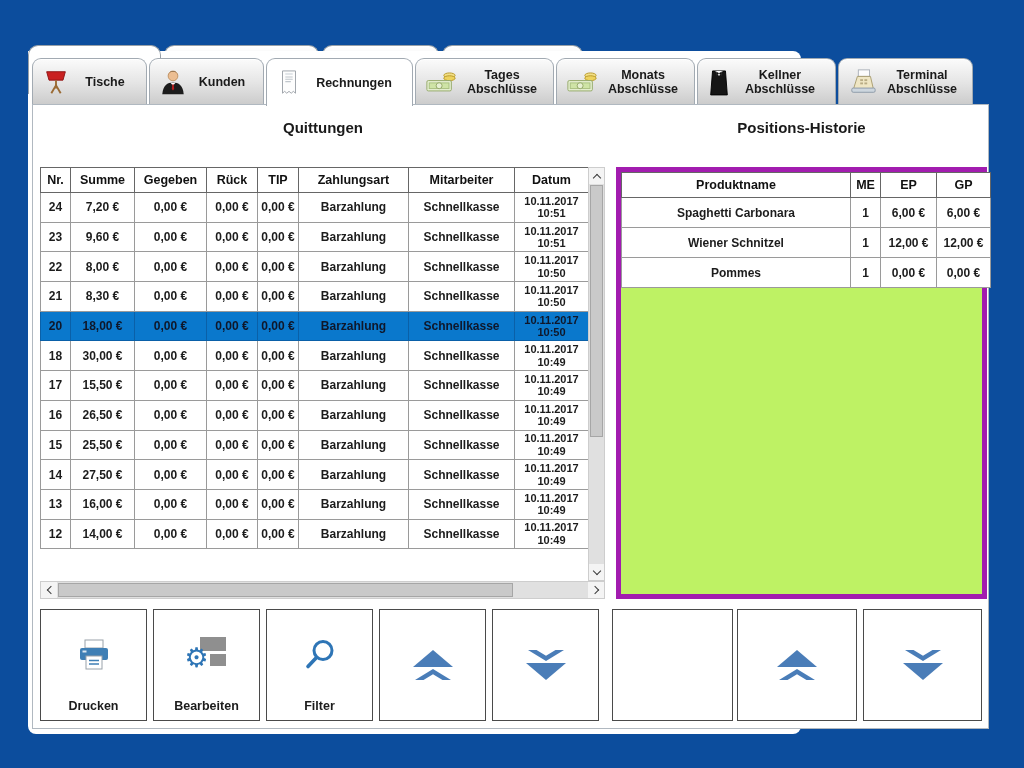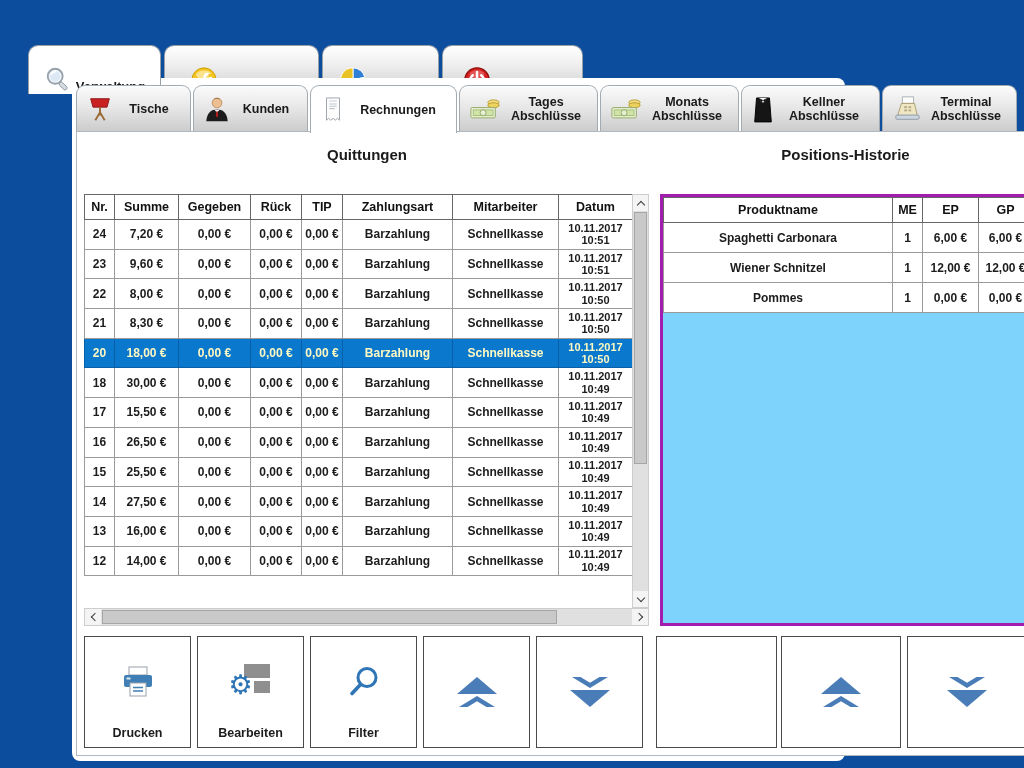--- a/index.html
+++ b/index.html
@@ -10,22 +10,22 @@
   .main-tabs{position:absolute;left:28px;top:13px;height:49px;display:flex;gap:3px;}
   .main-tab{height:49px;border:1px solid #98a0a8;border-bottom:none;border-radius:10px 10px 0 0;
     background:linear-gradient(180deg,#ffffff 0%,#ececec 45%,#cbcbcb 100%);
     box-shadow:inset 0 1px 0 rgba(255,255,255,.9);
     display:flex;align-items:flex-end;justify-content:center;gap:4px;
     font-weight:bold;font-size:13px;color:#1a1a1a;cursor:pointer;margin-top:32px;}
   .main-tab.active{background:#ffffff;box-shadow:none;z-index:3;}
   .w-verw{width:133px}.w-funk{width:155px}.w-stat{width:117px}.w-schl{width:141px}
 
   
-  .window{position:absolute;left:28px;top:78px;width:773px;height:683px;background:#fff;
-    border-radius:0 8px 8px 8px;margin-left:44px;}
+  .window{position:absolute;left:28px;top:51px;width:773px;height:683px;background:#fff;
+    border-radius:0 8px 8px 8px;}
   .content-frame{position:absolute;left:4px;top:53px;width:957px;height:625px;
     border:1px solid #b0b8c0;background:#fff;}
 
   
   .sub-tabs{position:absolute;left:4px;top:7px;height:46px;display:flex;gap:2px;z-index:4;}
   .sub-tab{height:46px;border:1px solid #a2aab2;border-bottom:none;border-radius:9px 9px 0 0;
     background:linear-gradient(180deg,#fbfbfb 0%,#e6e6e6 50%,#cccccc 100%);
     box-shadow:inset 0 1px 0 rgba(255,255,255,.9);
     display:flex;align-items:center;cursor:pointer;padding:0 6px 0 9px;}
   .sub-tab.active{background:#ffffff;box-shadow:none;height:48px;z-index:5;}
@@ -40,25 +40,25 @@
   .title-p{left:588px;width:371px;}
 
   
   table{border-collapse:collapse;table-layout:fixed;}
   th{height:25px;border:1px solid #666;font-size:12.5px;font-weight:bold;color:#111;
     background:#fff;padding:0;}
   td{height:29.7px;border:1px solid #9a9a9a;font-size:12px;font-weight:bold;color:#1c1c1c;
     text-align:center;background:#fff;padding:0;overflow:hidden;white-space:nowrap;}
   .qt-wrap{position:absolute;left:12px;top:116px;width:565px;height:432px;}
   .qt-table{position:absolute;left:0;top:0;width:548px;border:1px solid #444;}
-  .qt-table tr.selected td{background:#0a78cc;color:#fef9c3;border-color:#0a60a8;}
+  .qt-table tr.selected td{background:#0a78cc;color:#0f172a;border-color:#0a60a8;}
   td.datum span{display:block;font-size:11px;line-height:12.5px;}
 
   .pos-wrap{position:absolute;left:588px;top:116px;width:371px;height:432px;
-    background:#7dd3fc;border:3px solid #a21caf;}
+    background:#bef264;border:5px solid #a21caf;}
   .pos-table{width:100%;}
   .pos-table td{height:30px;}
 
   
   .vscroll{position:absolute;left:548px;top:0;width:17px;height:414px;background:#e0e0e0;border:1px solid #cdcdcd;}
   .hscroll{position:absolute;left:0;top:414px;width:565px;height:18px;background:#e0e0e0;border:1px solid #cdcdcd;}
   .sb-btn{position:absolute;background:#f4f4f4;display:flex;align-items:center;justify-content:center;}
   .vscroll .sb-btn{width:15px;height:16px;left:0;}
   .hscroll .sb-btn{height:16px;width:16px;top:0;}
   .vthumb{position:absolute;left:1px;top:17px;width:13px;height:252px;background:#c9c9c9;border:1px solid #a6a6a6;}

